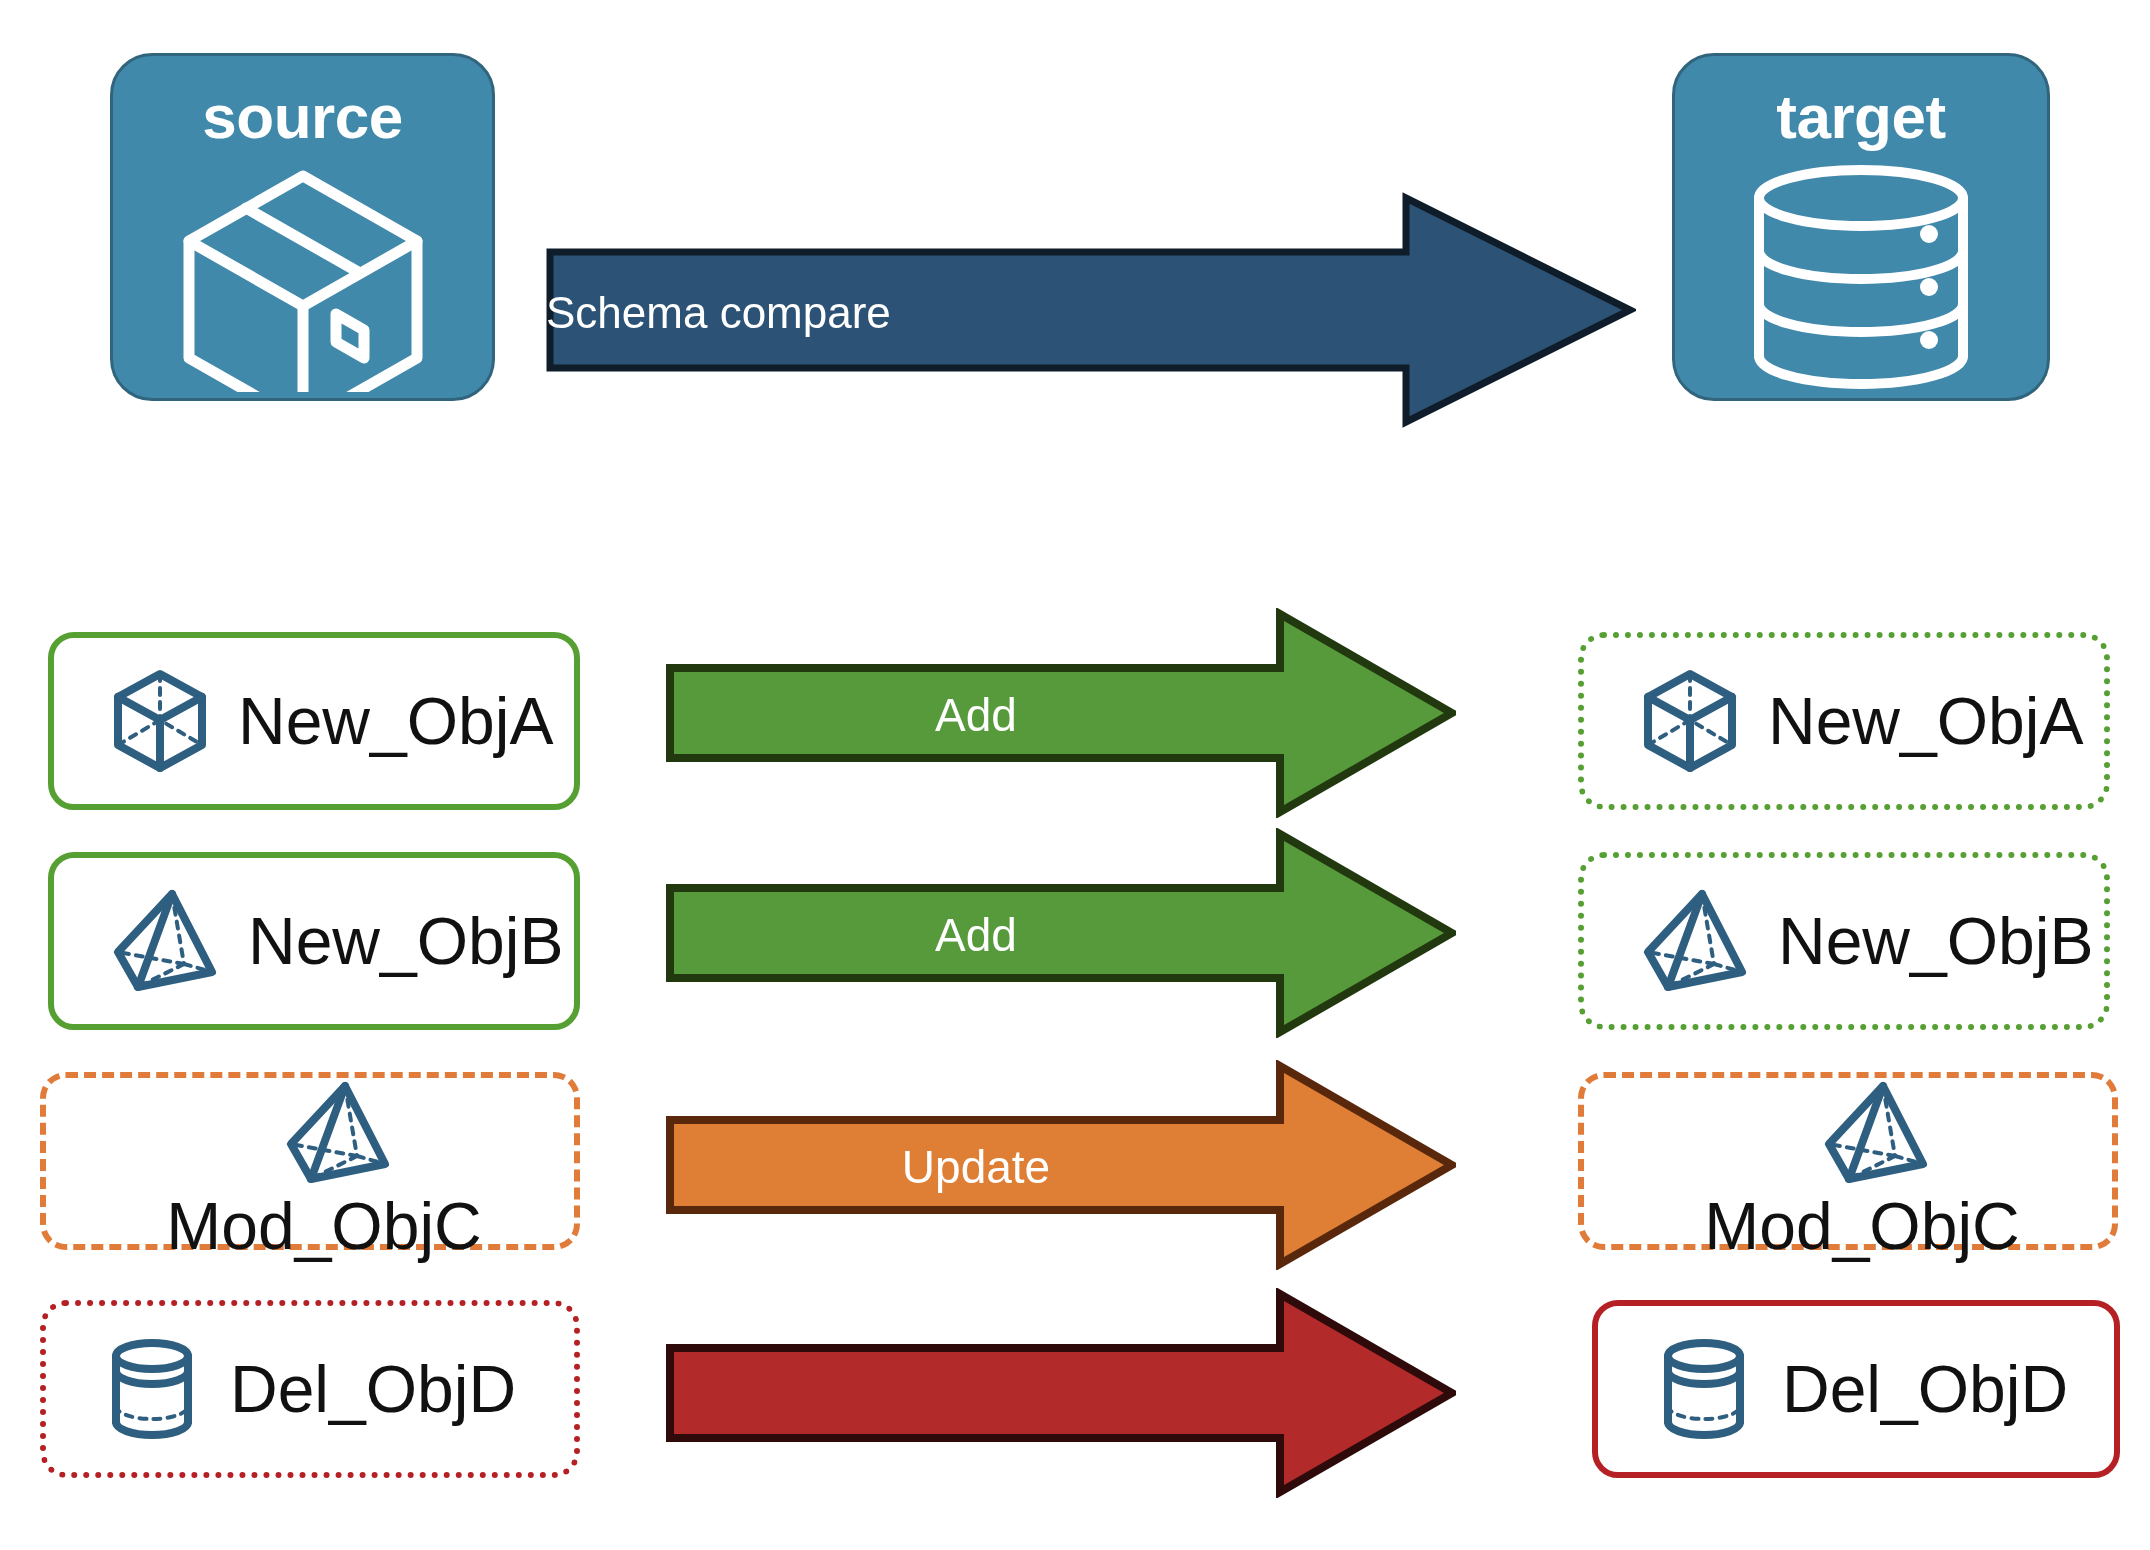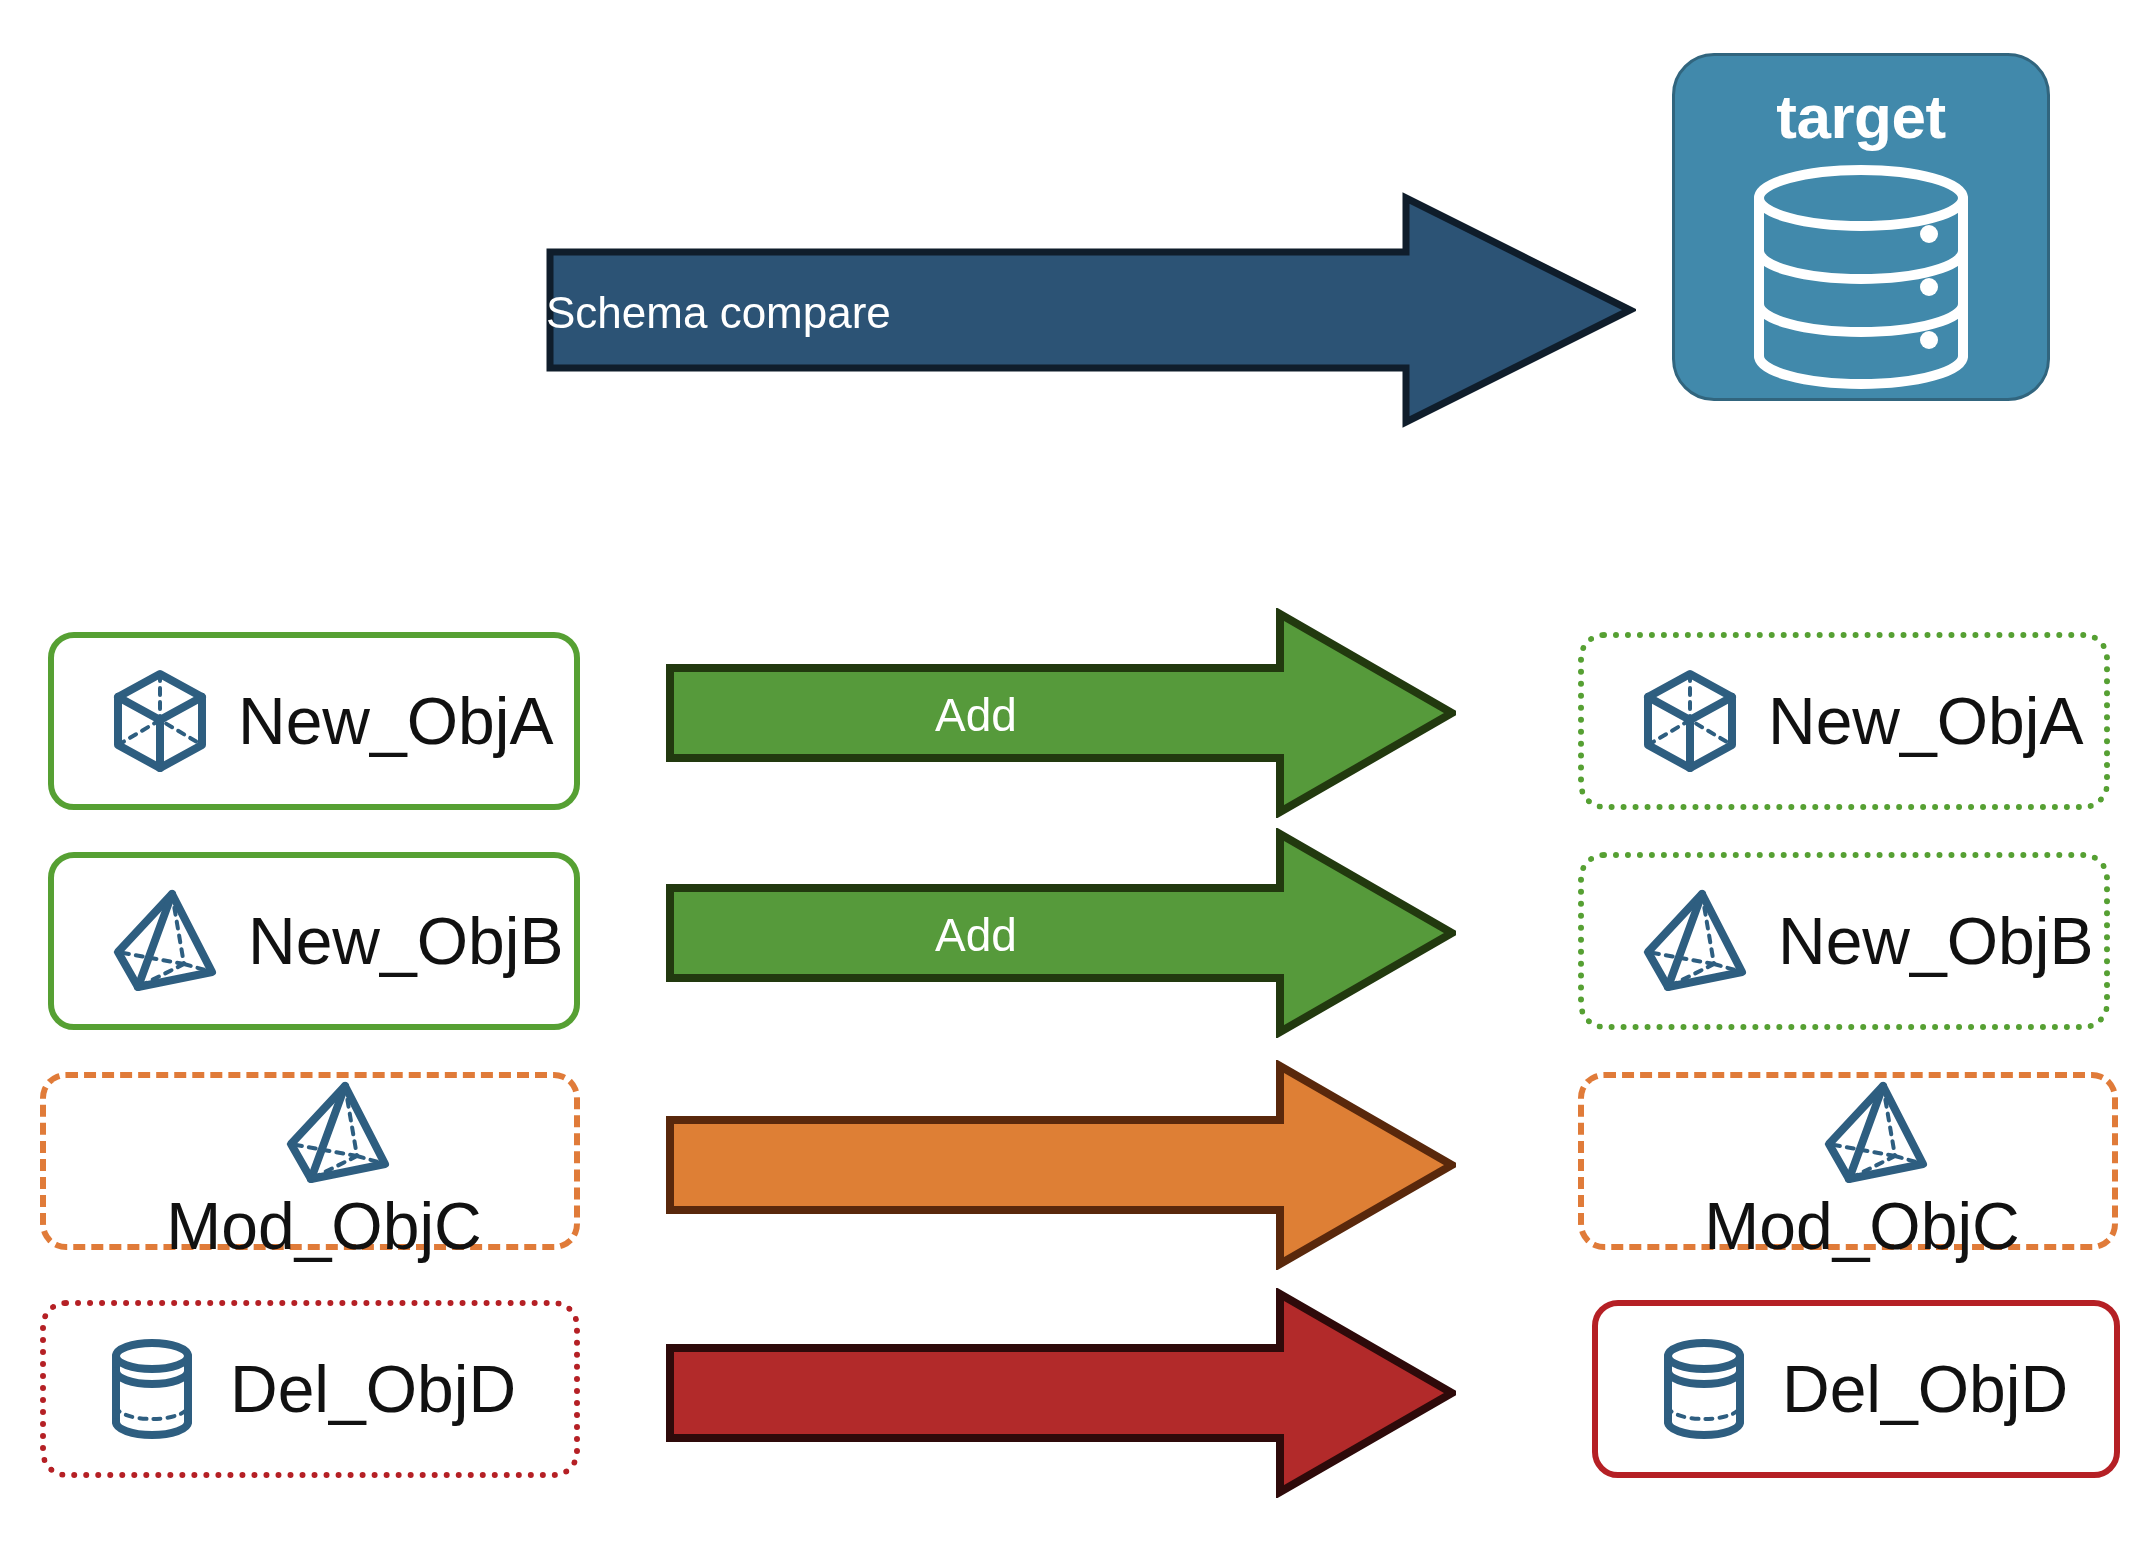--- a/index.html
+++ b/index.html
@@ -90,20 +90,38 @@
     font-size: 46px;
     white-space: nowrap;
     text-align: center;
   }
 </style>
 </head>
 <body>
 
 <div id="canvas">
 
+  <div class="endpoint" style="left:110px; top:53px; width:385px; height:348px;">
+    <div class="endpoint-title">source</div>
+    <div class="endpoint-icon">
+      <svg width="270" height="230" viewBox="0 0 270 230">
+        <g fill="none" stroke="#ffffff" stroke-width="11" stroke-linejoin="round" stroke-linecap="round">
+
+          <path d="M135 14 L249 79 L249 196 L135 261 L21 196 L21 79 Z"></path>
+
+          <path d="M21 79 L135 144 L249 79"></path>
+          <path d="M135 144 L135 261"></path>
+
+          <path d="M78 46 L192 111"></path>
+
+          <path d="M168 152 L196 168 L196 196 L168 180 Z"></path>
+        </g>
+      </svg>
+    </div>
+  </div>
 
   <div class="compare-arrow" style="left:546px; top:190px; width:1090px; height:240px;">
     <svg width="1090" height="240" viewBox="0 0 1090 240">
       <polygon points="4,62 860,62 860,8 1084,120 860,232 860,178 4,178" fill="#2C5375" stroke="#0F1D2B" stroke-width="7" stroke-linejoin="miter"></polygon>
     </svg>
   </div>
   <div class="compare-label" style="left:546px; top:288px; width:920px; text-align:left;">Schema compare</div>
 
   <div class="endpoint" style="left:1672px; top:53px; width:378px; height:348px;">
     <div class="endpoint-title">target</div>
@@ -224,20 +242,21 @@
       </svg>
     </div>
     <div class="obj-label">Mod_ObjC</div>
   </div>
 
   <div class="action-arrow" style="left:666px; top:1060px; width:790px; height:210px;">
     <svg width="790" height="210" viewBox="0 0 790 210">
       <polygon points="4,60 614,60 614,6 786,105 614,204 614,150 4,150" fill="#DE7F35" stroke="#59280C" stroke-width="8" stroke-linejoin="miter"></polygon>
     </svg>
   </div>
+  <div class="action-label" style="left:666px; top:1140px; width:620px;">Update</div>
 
   <div class="obj-card bs-dashed" style="left:1578px; top:1072px; width:540px; height:178px; border-width:6px; border-color:#E07B39;">
     <div class="obj-icon">
       <svg width="110" height="110" viewBox="0 0 110 110">
         <g fill="none" stroke="#2E5E80" stroke-width="8" stroke-linejoin="round" stroke-linecap="round">
           <path d="M62 8 L102 86 L28 101 L8 66 Z"></path>
           <path d="M62 8 L28 101"></path>
         </g>
         <g fill="none" stroke="#2E5E80" stroke-width="4" stroke-dasharray="7 7" stroke-linecap="round">
           <path d="M62 8 L74 78"></path>

